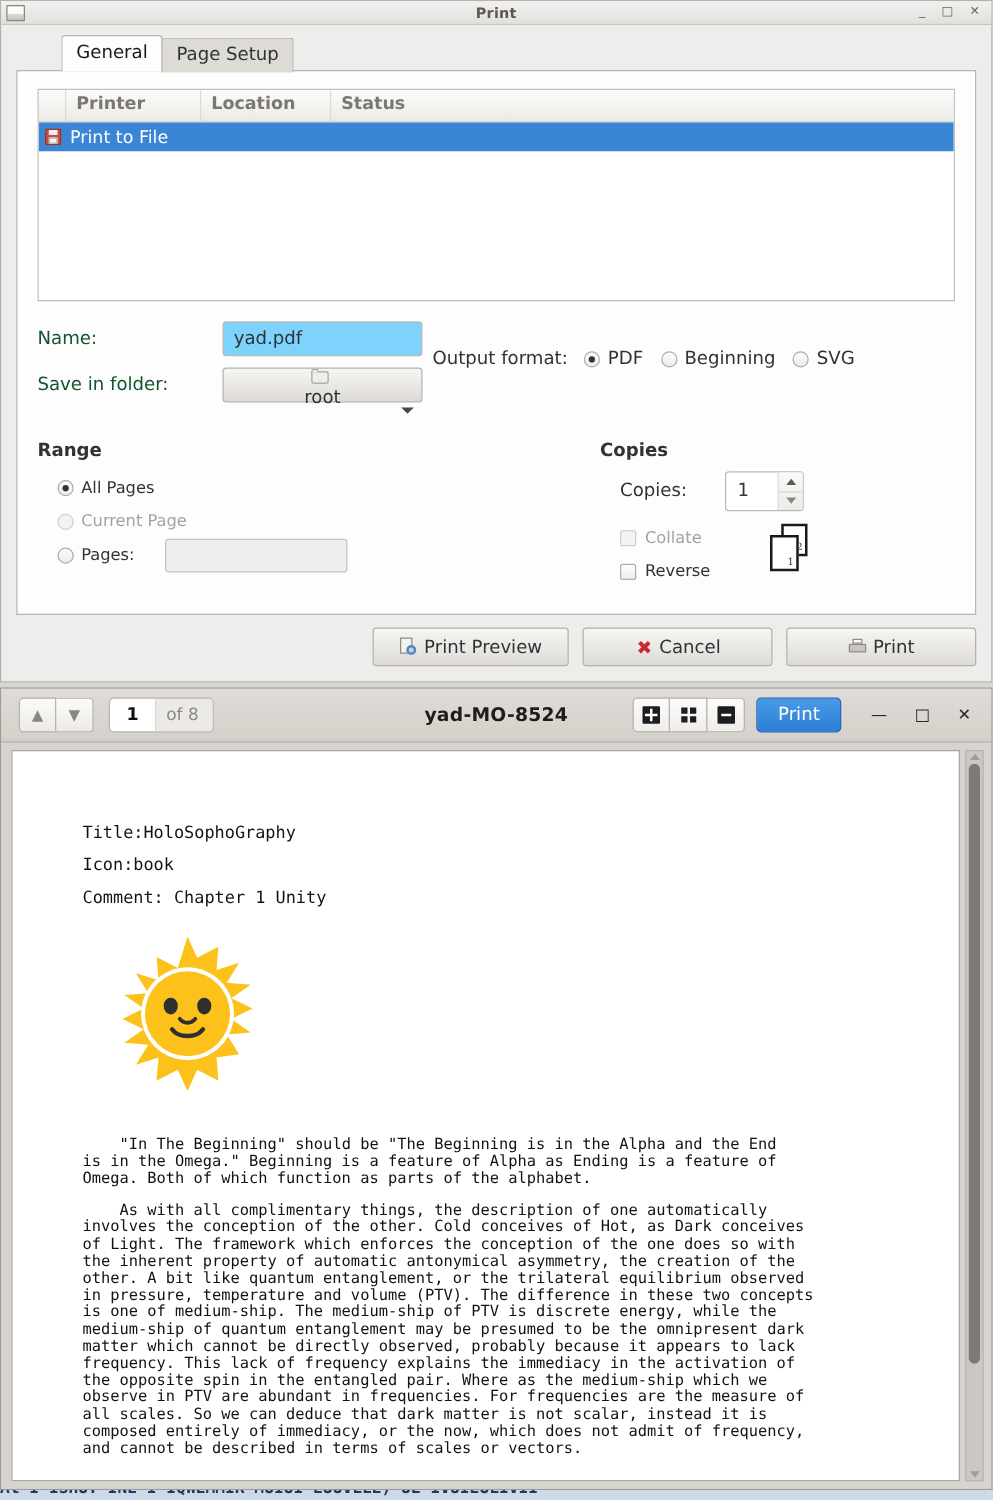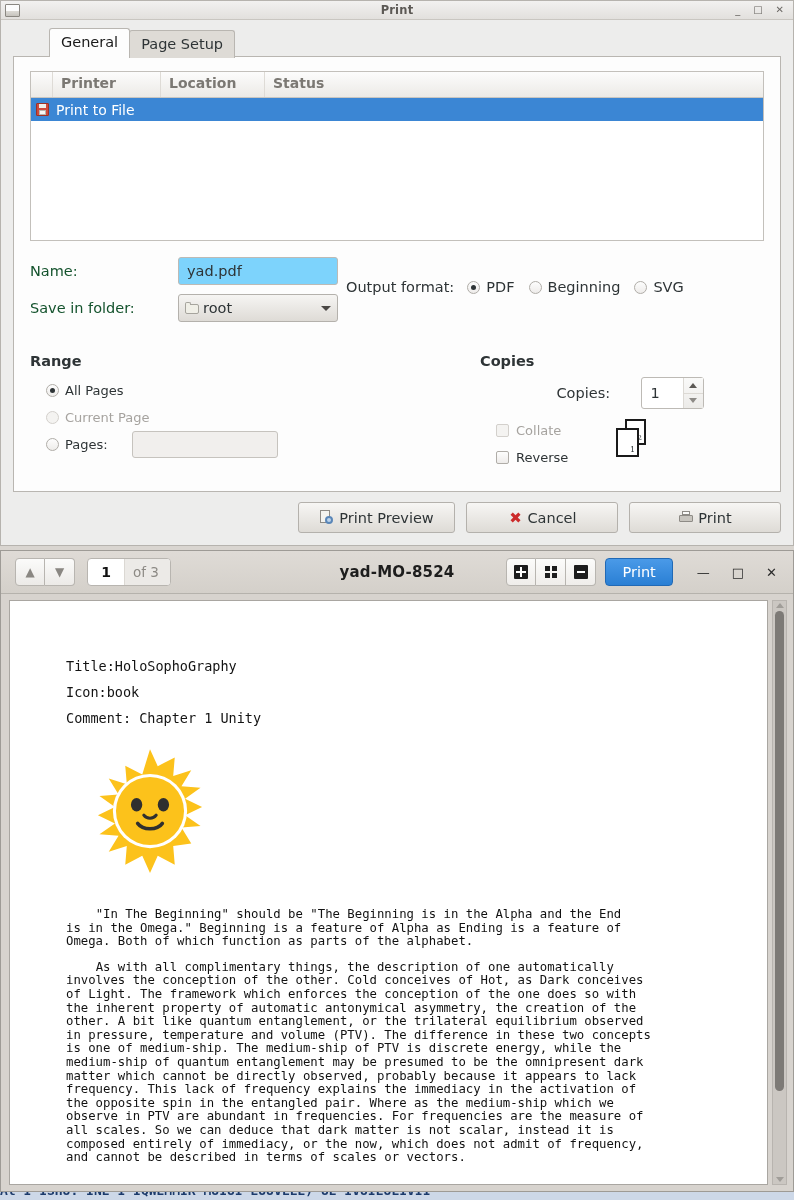--- a/index.html
+++ b/index.html
@@ -93,21 +93,21 @@
   .text-input{
     width:160px;height:28px;box-sizing:border-box;
     border:1px solid #bdbab5;border-radius:3px;background:#7dd3fc;
     font-size:14.5px;color:#2e3436;padding:0 8px;line-height:26px;
     font-family:inherit;
   }
   .combo{
     width:160px;height:28px;box-sizing:border-box;
     border:1px solid #b4b1ac;border-radius:3px;
     background:linear-gradient(to bottom,#f6f5f3,#dedbd6);
-    display:flex;align-items:center;padding:0 6px;font-size:14.5px;
+    display:flex;align-items:center;padding:0 6px;font-size:14.5px;flex-direction:column;
   }
   .folder-icon{width:15px;height:12px;margin-right:3px;flex:0 0 15px;position:relative;}
   .folder-icon::before{content:"";position:absolute;left:0;top:2px;width:14px;height:10px;
     background:#f0efe7;border:1px solid #a6a49d;border-radius:0 2px 2px 2px;box-sizing:border-box;}
   .folder-icon::after{content:"";position:absolute;left:0;top:0;width:6px;height:3px;
     background:#f0efe7;border:1px solid #a6a49d;border-bottom:none;border-radius:2px 2px 0 0;box-sizing:border-box;}
   .combo-arrow{margin-left:auto;width:0;height:0;
     border-left:5px solid transparent;border-right:5px solid transparent;
     border-top:5px solid #4a4744;}
 
@@ -131,21 +131,21 @@
   
   .two-col{display:flex;margin-top:22px;gap:40px;}
   .col-range{width:410px;}
   .col-copies{flex:1;}
   .grp-title{font-size:14.5px;font-weight:bold;margin-bottom:8px;}
   .grp-row{display:flex;align-items:center;height:27px;margin-left:16px;}
   .pages-input{
     width:146px;height:27px;box-sizing:border-box;margin-left:10px;
     border:1px solid #c6c3be;border-radius:3px;background:#f1efed;
   }
-  .copies-row{display:flex;align-items:center;margin-left:16px;justify-content:center;}
+  .copies-row{display:flex;align-items:center;margin-left:16px;}
   .copies-lbl{width:84px;font-size:14.5px;}
   .spin{
     width:63px;height:32px;box-sizing:border-box;display:flex;
     border:1px solid #bdbab5;border-radius:3px;background:#fff;
   }
   .spin-val{flex:1;font-size:14.5px;padding:0 0 0 9px;line-height:30px;color:#2e3436;}
   .spin-btns{width:19px;border-left:1px solid #dcd9d4;display:flex;flex-direction:column;
     background:linear-gradient(to bottom,#fafaf9,#ecebe8);}
   .spin-b{flex:1;display:flex;align-items:center;justify-content:center;}
   .spin-b.up::after{content:"";width:0;height:0;border-left:4px solid transparent;
@@ -434,21 +434,21 @@
 
 <div class="viewer">
 
   <div class="v-toolbar">
     <div class="navgrp">
       <div class="nav-btn first">▲</div>
       <div class="nav-btn second">▼</div>
     </div>
     <div class="pagebox">
       <span class="pagenum">1</span>
-      <span class="pageof">of 3</span>
+      <span class="pageof">of 8</span>
     </div>
     <div class="v-title">yad-MO-8524</div>
     <div class="zoomgrp">
       <div class="zbtn first">
         <span class="sq plus"></span>
       </div>
       <div class="zbtn mid">
         <span class="sq grid">
             <i></i>
             <i></i>

